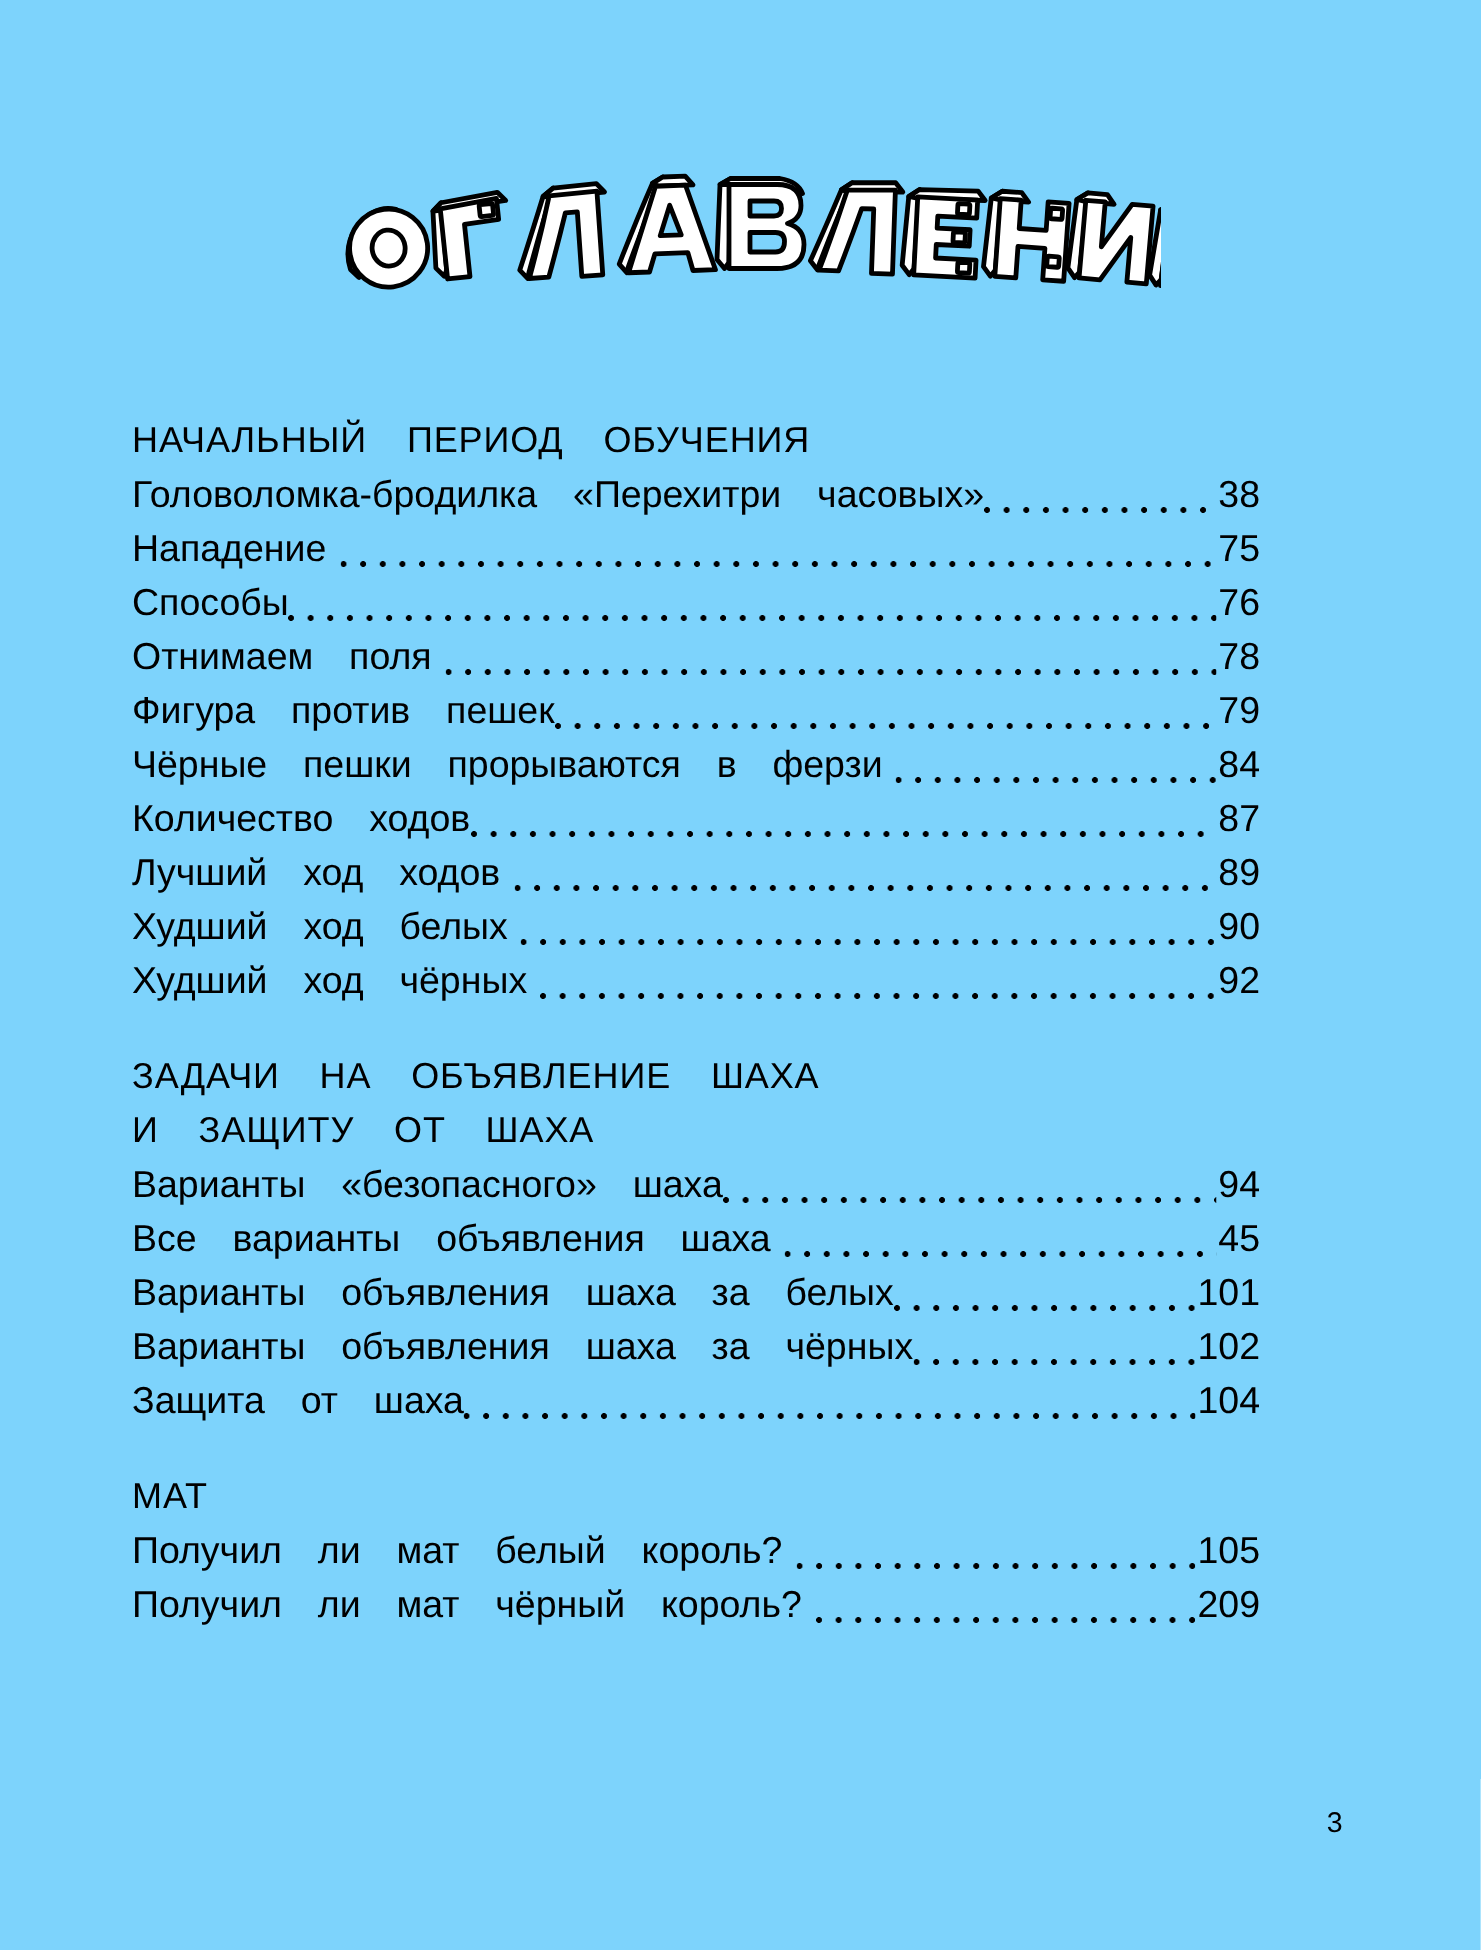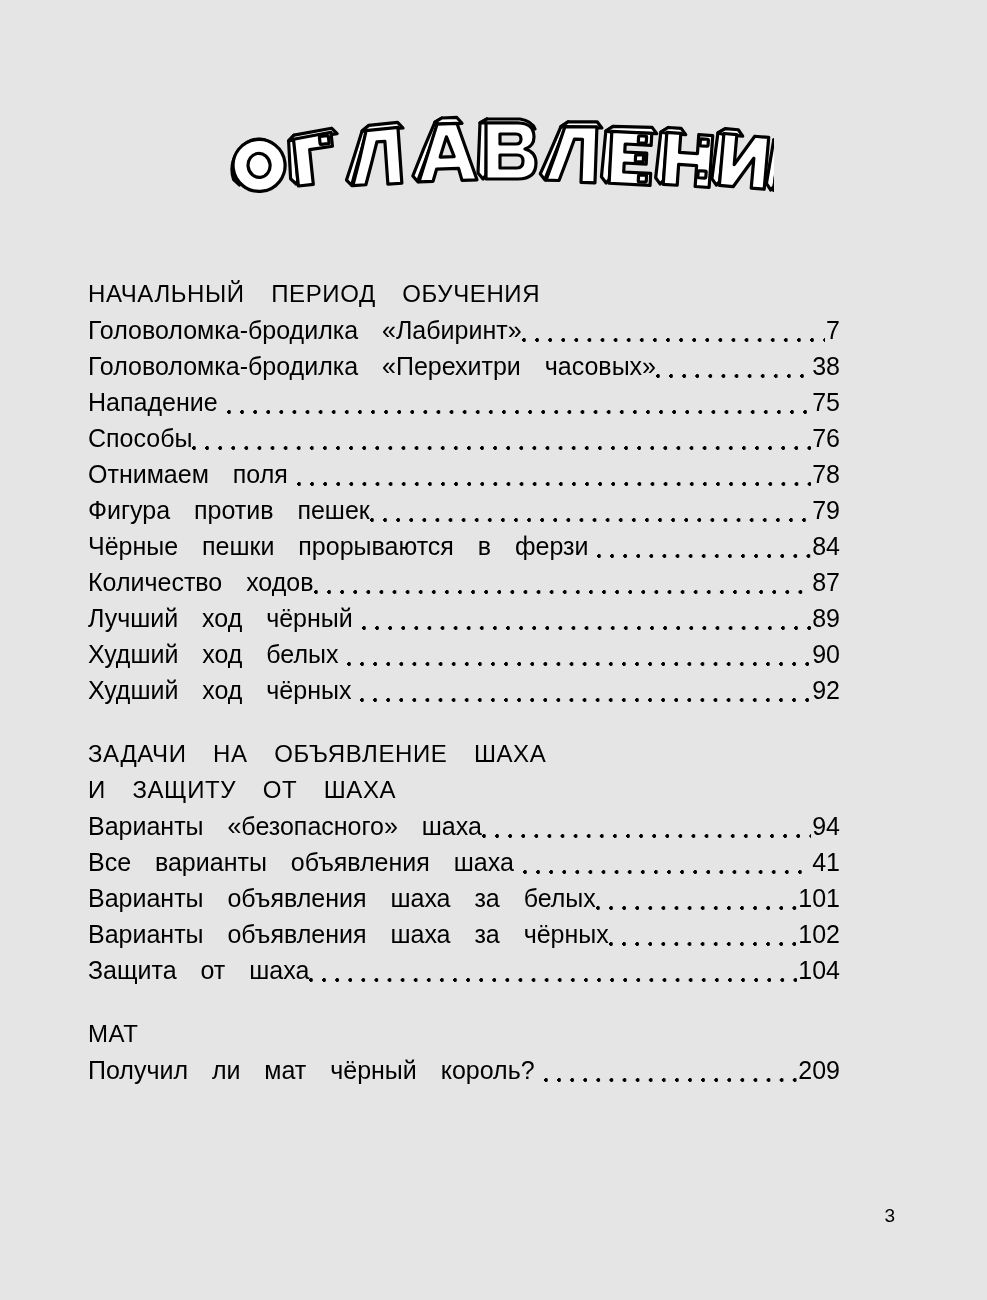--- a/index.html
+++ b/index.html
@@ -12,21 +12,21 @@
     height: 1300px;
     position: relative;
     overflow: hidden;
     font-family: "Liberation Sans", "DejaVu Sans", sans-serif;
     color: #000000;
   }
 
   .page {
     position: absolute;
     inset: 0;
-    background: #e5e5e5;
+    background: #7dd3fc;
   }
 
   
   .title-block {
     position: absolute;
     left: 0;
     top: 108px;
     width: 987px;
     height: 115px;
     display: flex;
@@ -205,25 +205,20 @@
       </g>
     </svg>
   </div>
 
   <div class="toc">
 
     <div class="section">
       <div class="section-heading">НАЧАЛЬНЫЙ  ПЕРИОД  ОБУЧЕНИЯ</div>
 
       <div class="entry">
-        <span class="entry-label">Головоломка-бродилка  «Лабиринт»</span>
-        <span class="entry-leader"></span>
-        <span class="entry-page">7</span>
-      </div>
-      <div class="entry">
         <span class="entry-label">Головоломка-бродилка  «Перехитри  часовых»</span>
         <span class="entry-leader"></span>
         <span class="entry-page">38</span>
       </div>
       <div class="entry spaced">
         <span class="entry-label">Нападение</span>
         <span class="entry-leader"></span>
         <span class="entry-page">75</span>
       </div>
       <div class="entry">
@@ -245,21 +240,21 @@
         <span class="entry-label">Чёрные  пешки  прорываются  в  ферзи</span>
         <span class="entry-leader"></span>
         <span class="entry-page">84</span>
       </div>
       <div class="entry">
         <span class="entry-label">Количество  ходов</span>
         <span class="entry-leader"></span>
         <span class="entry-page">87</span>
       </div>
       <div class="entry spaced">
-        <span class="entry-label">Лучший  ход  чёрный</span>
+        <span class="entry-label">Лучший  ход  ходов</span>
         <span class="entry-leader"></span>
         <span class="entry-page">89</span>
       </div>
       <div class="entry spaced">
         <span class="entry-label">Худший  ход  белых</span>
         <span class="entry-leader"></span>
         <span class="entry-page">90</span>
       </div>
       <div class="entry spaced">
         <span class="entry-label">Худший  ход  чёрных</span>
@@ -273,21 +268,21 @@
       <div class="section-heading">И  ЗАЩИТУ  ОТ  ШАХА</div>
 
       <div class="entry">
         <span class="entry-label">Варианты  «безопасного»  шаха</span>
         <span class="entry-leader"></span>
         <span class="entry-page">94</span>
       </div>
       <div class="entry spaced">
         <span class="entry-label">Все  варианты  объявления  шаха</span>
         <span class="entry-leader"></span>
-        <span class="entry-page">41</span>
+        <span class="entry-page">45</span>
       </div>
       <div class="entry">
         <span class="entry-label">Варианты  объявления  шаха  за  белых</span>
         <span class="entry-leader"></span>
         <span class="entry-page">101</span>
       </div>
       <div class="entry">
         <span class="entry-label">Варианты  объявления  шаха  за  чёрных</span>
         <span class="entry-leader"></span>
         <span class="entry-page">102</span>
@@ -296,20 +291,25 @@
         <span class="entry-label">Защита  от  шаха</span>
         <span class="entry-leader"></span>
         <span class="entry-page">104</span>
       </div>
     </div>
 
     <div class="section">
       <div class="section-heading">МАТ</div>
 
       <div class="entry spaced">
+        <span class="entry-label">Получил  ли  мат  белый  король?</span>
+        <span class="entry-leader"></span>
+        <span class="entry-page">105</span>
+      </div>
+      <div class="entry spaced">
         <span class="entry-label">Получил  ли  мат  чёрный  король?</span>
         <span class="entry-leader"></span>
         <span class="entry-page">209</span>
       </div>
     </div>
 
   </div>
 
   <div class="folio">3</div>
 

